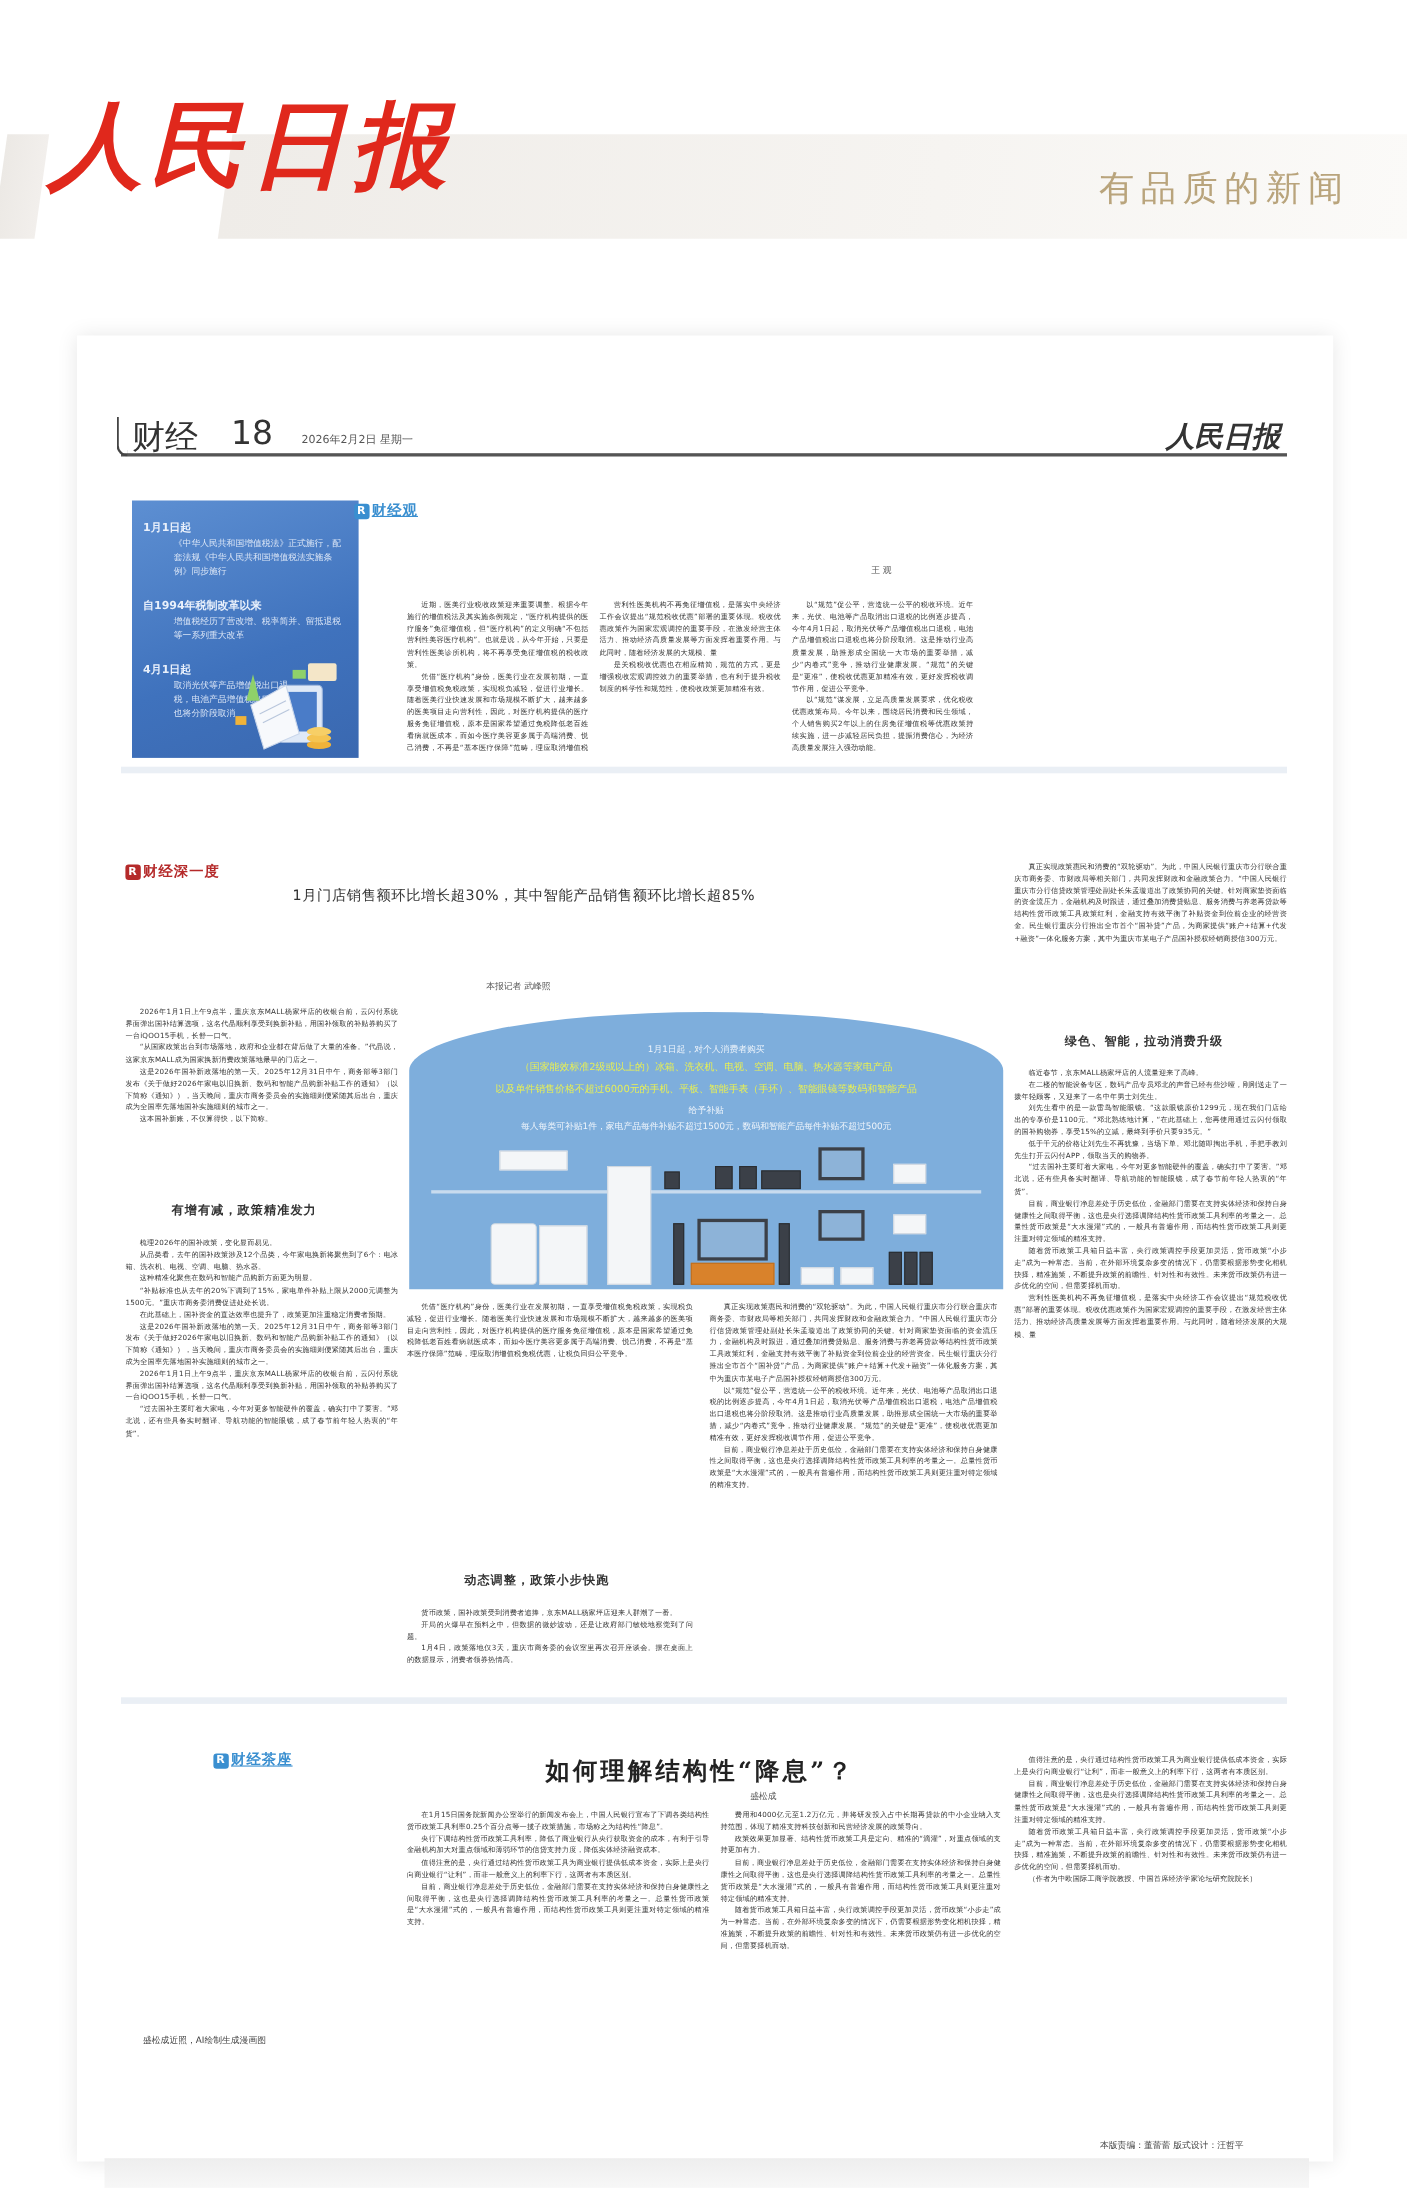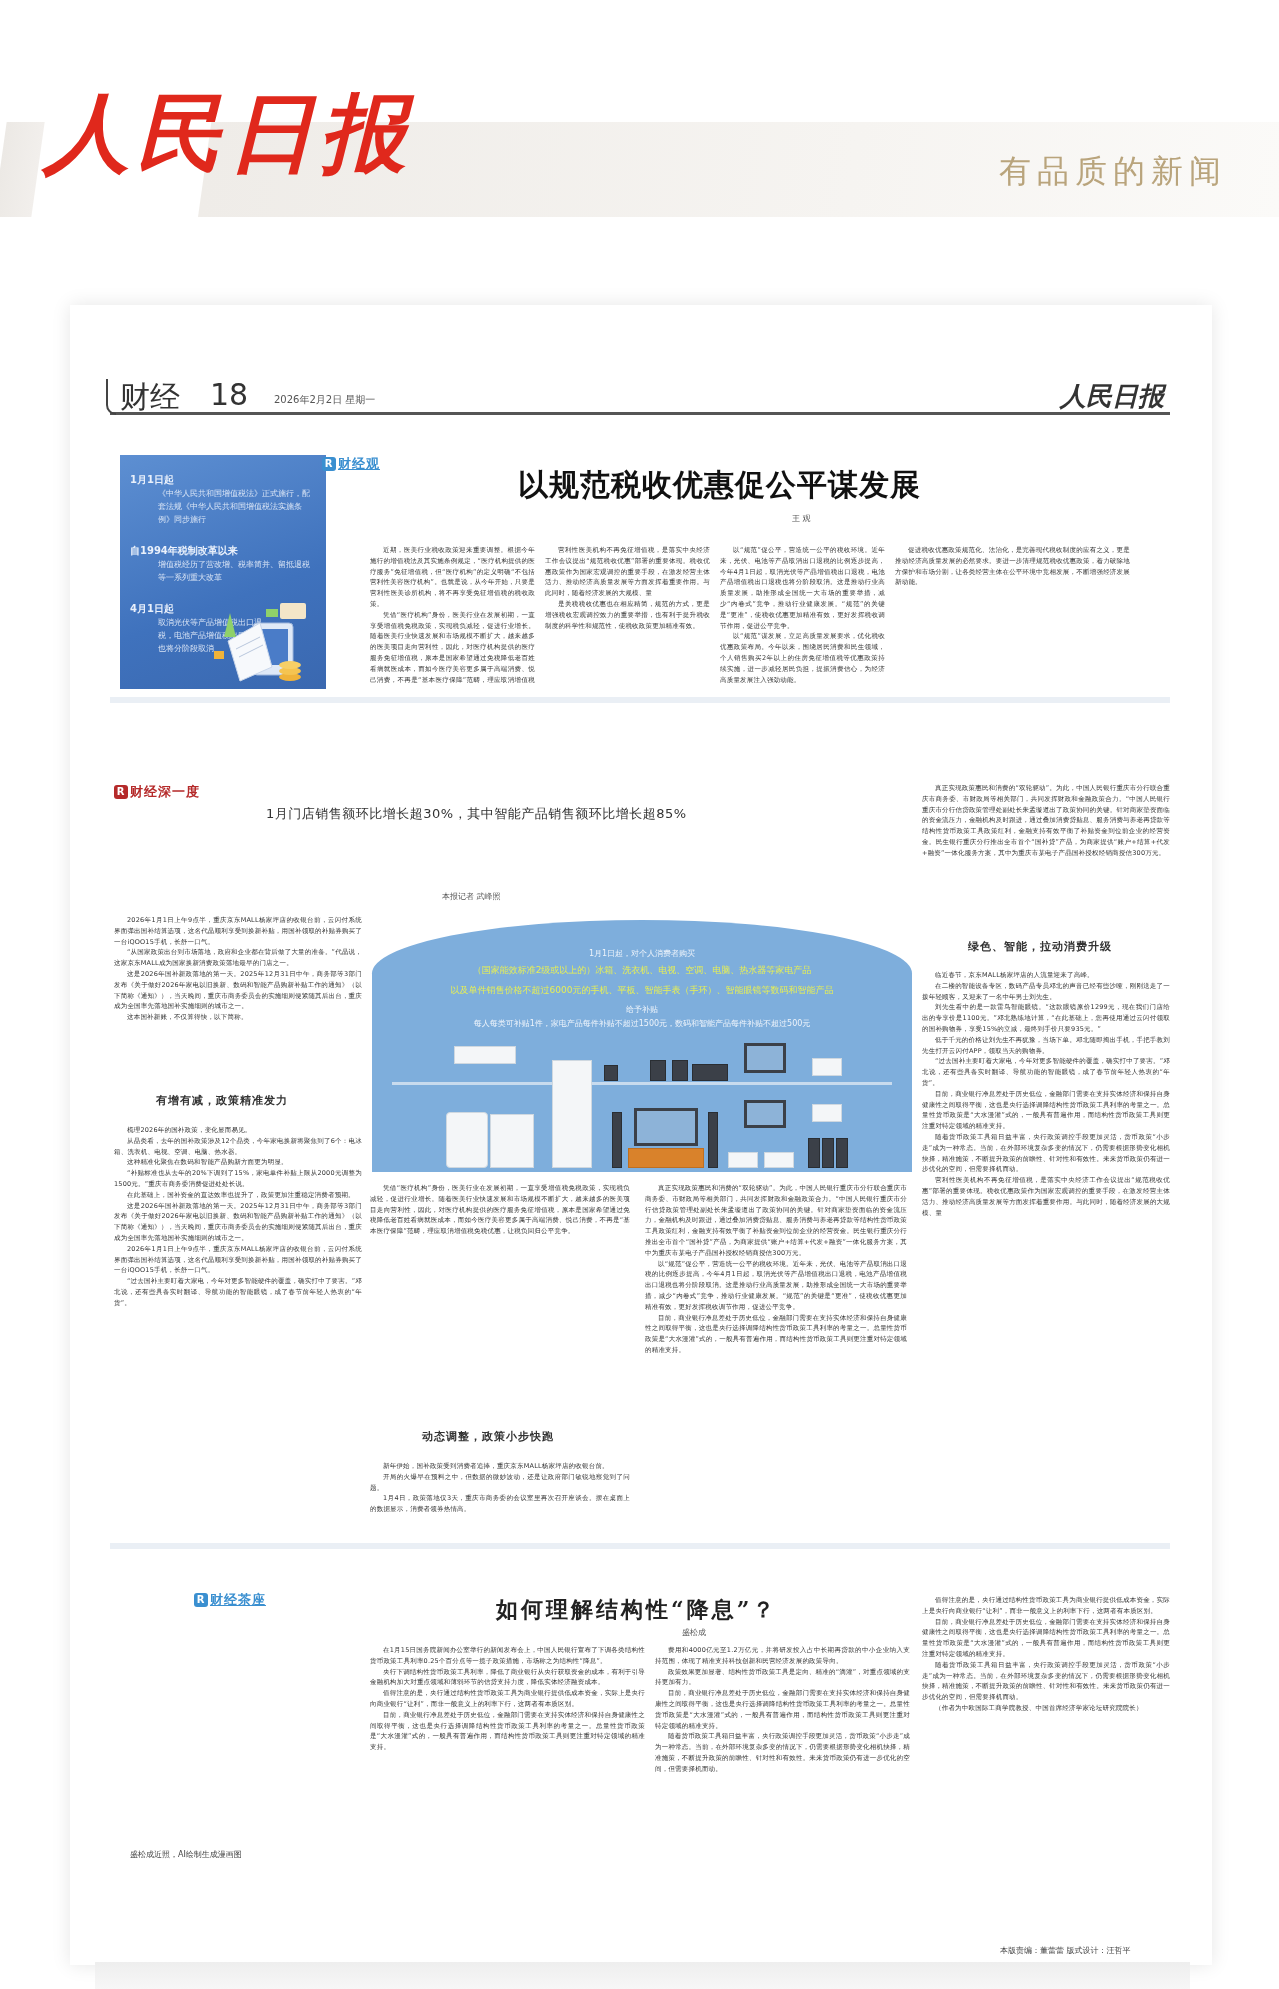--- a/index.html
+++ b/index.html
@@ -121,37 +121,33 @@
       <ellipse cx="82" cy="78" rx="11" ry="4" fill="#f5c451"></ellipse>
       <ellipse cx="82" cy="72" rx="11" ry="4" fill="#f7cf66"></ellipse>
       <rect x="6" y="58" width="10" height="8" fill="#f0b33a"></rect>
       <path d="M16 44 L22 20 L28 44 Z" fill="#8fd16a"></path>
     </svg>
   </div>
 
   <div class="tag tag-blue" style="left:252px; top:150px;">
     <span class="tag-mark">R</span><span>财经观</span>
   </div>
-  <div class="headline1">以规范税收优惠促公平谋发展</div>
   <div class="byline" style="left:722px; top:208px;">王  观</div>
 
   <div class="textcol" style="left:300px; top:240px; width:165px; height:140px;">
     <p>近期，医美行业税收政策迎来重要调整。根据今年施行的增值税法及其实施条例规定，“医疗机构提供的医疗服务”免征增值税，但“医疗机构”的定义明确“不包括营利性美容医疗机构”。也就是说，从今年开始，只要是营利性医美诊所机构，将不再享受免征增值税的税收政策。</p>
     <p>凭借“医疗机构”身份，医美行业在发展初期，一直享受增值税免税政策，实现税负减轻，促进行业增长。随着医美行业快速发展和市场规模不断扩大，越来越多的医美项目走向营利性，因此，对医疗机构提供的医疗服务免征增值税，原本是国家希望通过免税降低老百姓看病就医成本，而如今医疗美容更多属于高端消费、悦己消费，不再是“基本医疗保障”范畴，理应取消增值税免税优惠，让税负回归公平竞争。</p>
   </div>
   <div class="textcol" style="left:475px; top:240px; width:165px; height:140px;">
     <p>营利性医美机构不再免征增值税，是落实中央经济工作会议提出“规范税收优惠”部署的重要体现。税收优惠政策作为国家宏观调控的重要手段，在激发经营主体活力、推动经济高质量发展等方面发挥着重要作用。与此同时，随着经济发展的大规模、量</p>
     <p>是关税税收优惠也在相应精简，规范的方式，更是增强税收宏观调控效力的重要举措，也有利于提升税收制度的科学性和规范性，使税收政策更加精准有效。</p>
   </div>
   <div class="textcol" style="left:650px; top:240px; width:165px; height:140px;">
     <p>以“规范”促公平，营造统一公平的税收环境。近年来，光伏、电池等产品取消出口退税的比例逐步提高，今年4月1日起，取消光伏等产品增值税出口退税，电池产品增值税出口退税也将分阶段取消。这是推动行业高质量发展，助推形成全国统一大市场的重要举措，减少“内卷式”竞争，推动行业健康发展。“规范”的关键是“更准”，使税收优惠更加精准有效，更好发挥税收调节作用，促进公平竞争。</p>
     <p>以“规范”谋发展，立足高质量发展要求，优化税收优惠政策布局。今年以来，围绕居民消费和民生领域，个人销售购买2年以上的住房免征增值税等优惠政策持续实施，进一步减轻居民负担，提振消费信心，为经济高质量发展注入强劲动能。</p>
-  </div>
-  <div class="textcol" style="left:825px; top:240px; width:235px; height:140px;">
-    <p>促进税收优惠政策规范化、法治化，是完善现代税收制度的应有之义，更是推动经济高质量发展的必然要求。要进一步清理规范税收优惠政策，着力破除地方保护和市场分割，让各类经营主体在公平环境中竞相发展，不断增强经济发展新动能。</p>
   </div>
 
   <div class="divider-band" style="left:40px; top:392px; width:1060px;"></div>
 
   <div class="tag tag-red" style="left:44px; top:478px;">
     <span class="tag-mark">R</span><span>财经深一度</span>
   </div>
   <div class="subhead2">1月门店销售额环比增长超30%，其中智能产品销售额环比增长超85%</div>
   <div class="byline" style="left:372px; top:586px;">本报记者  武峰照</div>
 
@@ -208,21 +204,21 @@
   <div class="textcol" style="left:300px; top:878px; width:260px; height:172px;">
     <p>凭借“医疗机构”身份，医美行业在发展初期，一直享受增值税免税政策，实现税负减轻，促进行业增长。随着医美行业快速发展和市场规模不断扩大，越来越多的医美项目走向营利性，因此，对医疗机构提供的医疗服务免征增值税，原本是国家希望通过免税降低老百姓看病就医成本，而如今医疗美容更多属于高端消费、悦己消费，不再是“基本医疗保障”范畴，理应取消增值税免税优惠，让税负回归公平竞争。</p>
   </div>
   <div class="textcol" style="left:575px; top:878px; width:262px; height:365px;">
     <p>真正实现政策惠民和消费的“双轮驱动”。为此，中国人民银行重庆市分行联合重庆市商务委、市财政局等相关部门，共同发挥财政和金融政策合力。“中国人民银行重庆市分行信贷政策管理处副处长朱孟璇道出了政策协同的关键。针对商家垫资面临的资金流压力，金融机构及时跟进，通过叠加消费贷贴息、服务消费与养老再贷款等结构性货币政策工具政策红利，金融支持有效平衡了补贴资金到位前企业的经营资金。民生银行重庆分行推出全市首个“国补贷”产品，为商家提供“账户+结算+代发+融资”一体化服务方案，其中为重庆市某电子产品国补授权经销商授信300万元。</p>
     <p>以“规范”促公平，营造统一公平的税收环境。近年来，光伏、电池等产品取消出口退税的比例逐步提高，今年4月1日起，取消光伏等产品增值税出口退税，电池产品增值税出口退税也将分阶段取消。这是推动行业高质量发展，助推形成全国统一大市场的重要举措，减少“内卷式”竞争，推动行业健康发展。“规范”的关键是“更准”，使税收优惠更加精准有效，更好发挥税收调节作用，促进公平竞争。</p>
     <p>目前，商业银行净息差处于历史低位，金融部门需要在支持实体经济和保持自身健康性之间取得平衡，这也是央行选择调降结构性货币政策工具利率的考量之一。总量性货币政策是“大水漫灌”式的，一般具有普遍作用，而结构性货币政策工具则更注重对特定领域的精准支持。</p>
   </div>
   <div class="col-sub" style="left:352px; top:1124px;">动态调整，政策小步快跑</div>
   <div class="textcol" style="left:300px; top:1156px; width:260px; height:70px;">
-    <p>新年伊始，国补政策受到消费者追捧，重庆京东MALL杨家坪店的收银台前。</p>
+    <p>货币政策，国补政策受到消费者追捧，京东MALL杨家坪店迎来人群潮了一番。</p>
     <p>开局的火爆早在预料之中，但数据的微妙波动，还是让政府部门敏锐地察觉到了问题。</p>
     <p>1月4日，政策落地仅3天，重庆市商务委的会议室里再次召开座谈会。摆在桌面上的数据显示，消费者领券热情高。</p>
   </div>
 
   <div class="textcol" style="left:852px; top:478px; width:248px; height:100px;">
     <p>真正实现政策惠民和消费的“双轮驱动”。为此，中国人民银行重庆市分行联合重庆市商务委、市财政局等相关部门，共同发挥财政和金融政策合力。“中国人民银行重庆市分行信贷政策管理处副处长朱孟璇道出了政策协同的关键。针对商家垫资面临的资金流压力，金融机构及时跟进，通过叠加消费贷贴息、服务消费与养老再贷款等结构性货币政策工具政策红利，金融支持有效平衡了补贴资金到位前企业的经营资金。民生银行重庆分行推出全市首个“国补贷”产品，为商家提供“账户+结算+代发+融资”一体化服务方案，其中为重庆市某电子产品国补授权经销商授信300万元。</p>
   </div>
   <div class="col-sub" style="left:898px; top:634px;">绿色、智能，拉动消费升级</div>
   <div class="textcol" style="left:852px; top:665px; width:248px; height:565px;">
     <p>临近春节，京东MALL杨家坪店的人流量迎来了高峰。</p>

